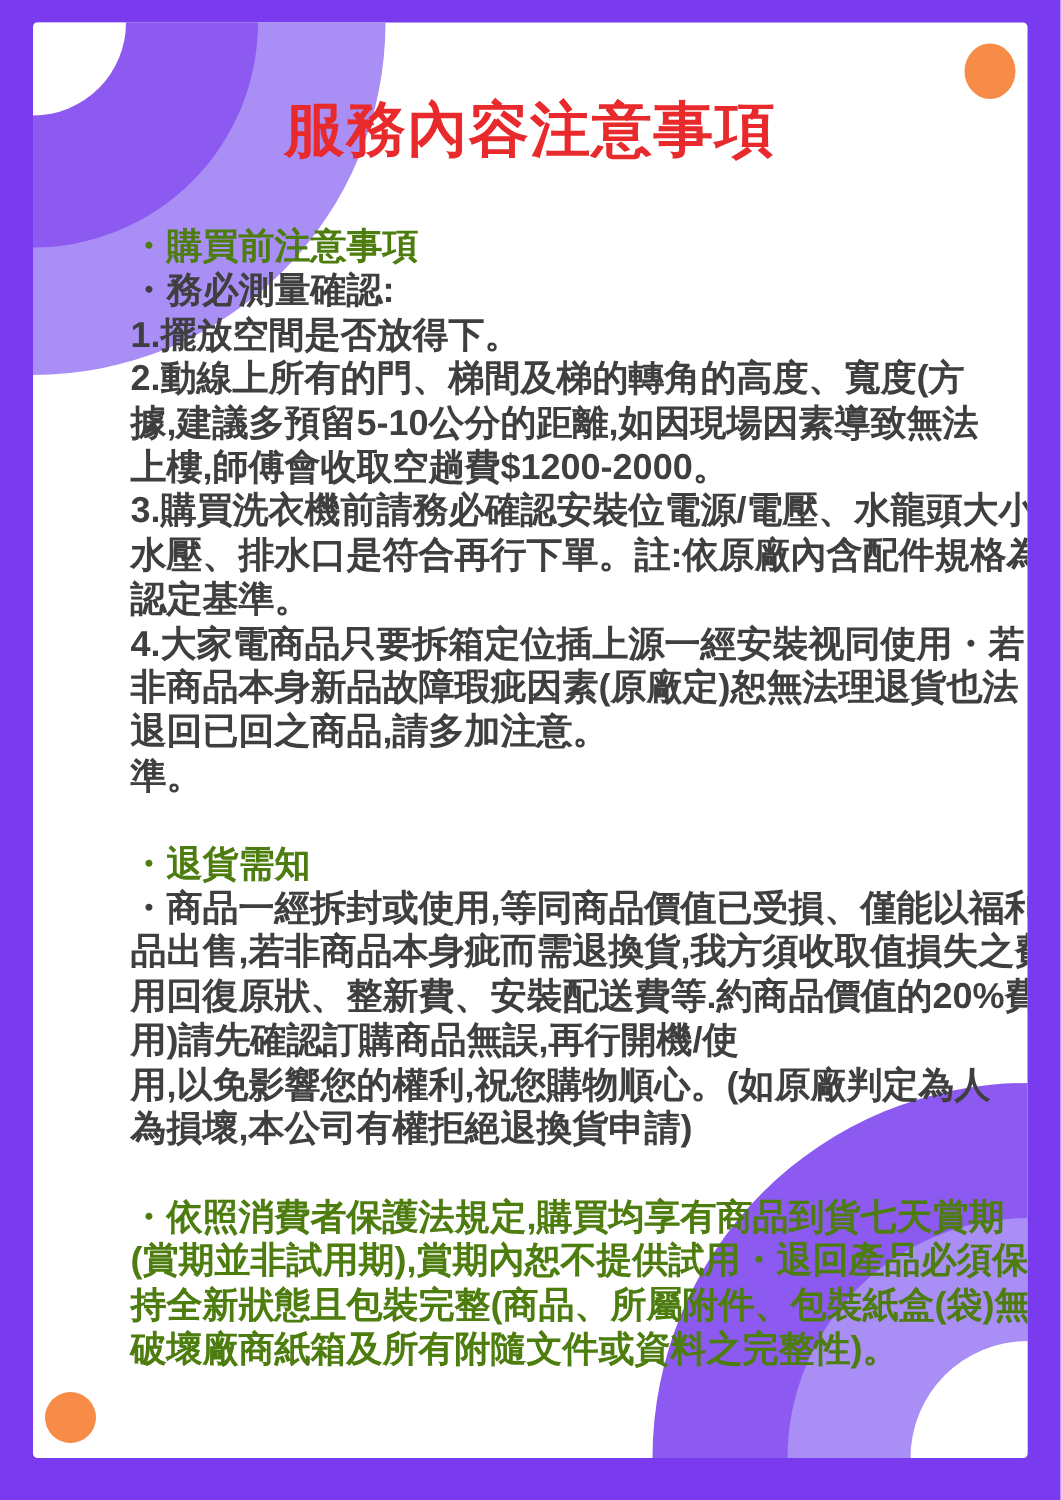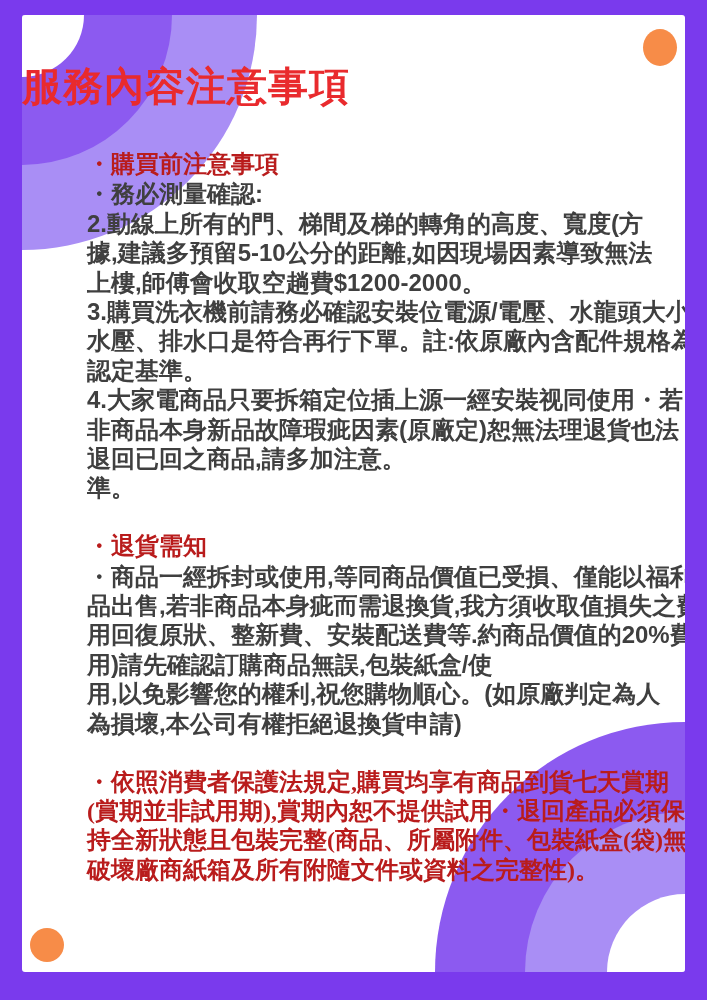--- a/index.html
+++ b/index.html
@@ -16,32 +16,32 @@
   .circ{position:absolute;border-radius:50%;}
   .tl-light{width:470px;height:470px;left:-235px;top:-235px;background:var(--purpleLight,#a98ef5);}
   .tl-mid{width:300px;height:300px;left:-150px;top:-150px;background:var(--purpleMid,#8c5af0);}
   .tl-white{width:124px;height:124px;left:-62px;top:-62px;background:#ffffff;}
   .br-mid{width:500px;height:500px;right:-250px;bottom:-250px;background:var(--purpleMid,#8c5af0);}
   .br-light{width:320px;height:320px;right:-160px;bottom:-160px;background:var(--purpleLight,#a98ef5);}
   .br-white{width:156px;height:156px;right:-78px;bottom:-78px;background:#ffffff;}
   .dot-orange-tr{width:34px;height:37px;right:8px;top:14px;background:var(--orange,#f78c48);}
   .dot-orange-bl{width:34px;height:34px;left:8px;bottom:10px;background:var(--orange,#f78c48);}
   .title{
-    position:absolute;left:0;top:44px;width:100%;
+    position:absolute;left:0;top:44px;width:100%;text-align:center;
     font-size:40px;font-weight:bold;letter-spacing:1px;
     color:var(--titleColor,#e92a2d);
   }
   .body-text{
     position:absolute;left:65px;top:135px;width:585px;
     font-size:24px;line-height:29.4px;color:#3f3f3f;
   }
   .section{margin:0 0 29.4px 0;}
   .section:last-child{margin-bottom:0;}
   .line{white-space:nowrap;font-weight:bold;}
-  .line.bold{font-weight:bold;color:#b91c1c;font-family:Liberation Serif, serif;}
+  .line.bold{font-weight:bold;color:#4d7c0f;}
 </style>
 </head>
 <body>
 
 <div class="card">
 
   <div class="circ tl-light"></div>
   <div class="circ tl-mid"></div>
   <div class="circ tl-white"></div>
 
@@ -51,37 +51,38 @@
 
   <div class="circ dot-orange-tr"></div>
   <div class="circ dot-orange-bl"></div>
 
   <div class="title">服務內容注意事項</div>
 
   <div class="body-text">
       <div class="section">
         <div class="line bold">・購買前注意事項</div>
         <div class="line">・務必測量確認:</div>
+        <div class="line">1.擺放空間是否放得下。</div>
         <div class="line">2.動線上所有的門、梯間及梯的轉角的高度、寬度(方</div>
         <div class="line">據,建議多預留5-10公分的距離,如因現場因素導致無法</div>
         <div class="line">上樓,師傅會收取空趟費$1200-2000。</div>
         <div class="line">3.購買洗衣機前請務必確認安裝位電源/電壓、水龍頭大小/</div>
         <div class="line">水壓、排水口是符合再行下單。註:依原廠內含配件規格為</div>
         <div class="line">認定基準。</div>
         <div class="line">4.大家電商品只要拆箱定位插上源一經安裝视同使用・若</div>
         <div class="line">非商品本身新品故障瑕疵因素(原廠定)恕無法理退貨也法</div>
         <div class="line">退回已回之商品,請多加注意。</div>
         <div class="line">準。</div>
       </div>
       <div class="section">
         <div class="line bold">・退貨需知</div>
         <div class="line">・商品一經拆封或使用,等同商品價值已受損、僅能以福利</div>
         <div class="line">品出售,若非商品本身疵而需退換貨,我方須收取值損失之費</div>
         <div class="line">用回復原狀、整新費、安裝配送費等.約商品價值的20%費</div>
-        <div class="line">用)請先確認訂購商品無誤,包裝紙盒/使</div>
+        <div class="line">用)請先確認訂購商品無誤,再行開機/使</div>
         <div class="line">用,以免影響您的權利,祝您購物順心。(如原廠判定為人</div>
         <div class="line">為損壞,本公司有權拒絕退換貨申請)</div>
       </div>
       <div class="section">
         <div class="line bold">・依照消費者保護法規定,購買均享有商品到貨七天賞期</div>
         <div class="line bold">(賞期並非試用期),賞期內恕不提供試用・退回產品必須保</div>
         <div class="line bold">持全新狀態且包裝完整(商品、所屬附件、包裝紙盒(袋)無</div>
         <div class="line bold">破壞廠商紙箱及所有附隨文件或資料之完整性)。</div>
       </div>
     </div>

